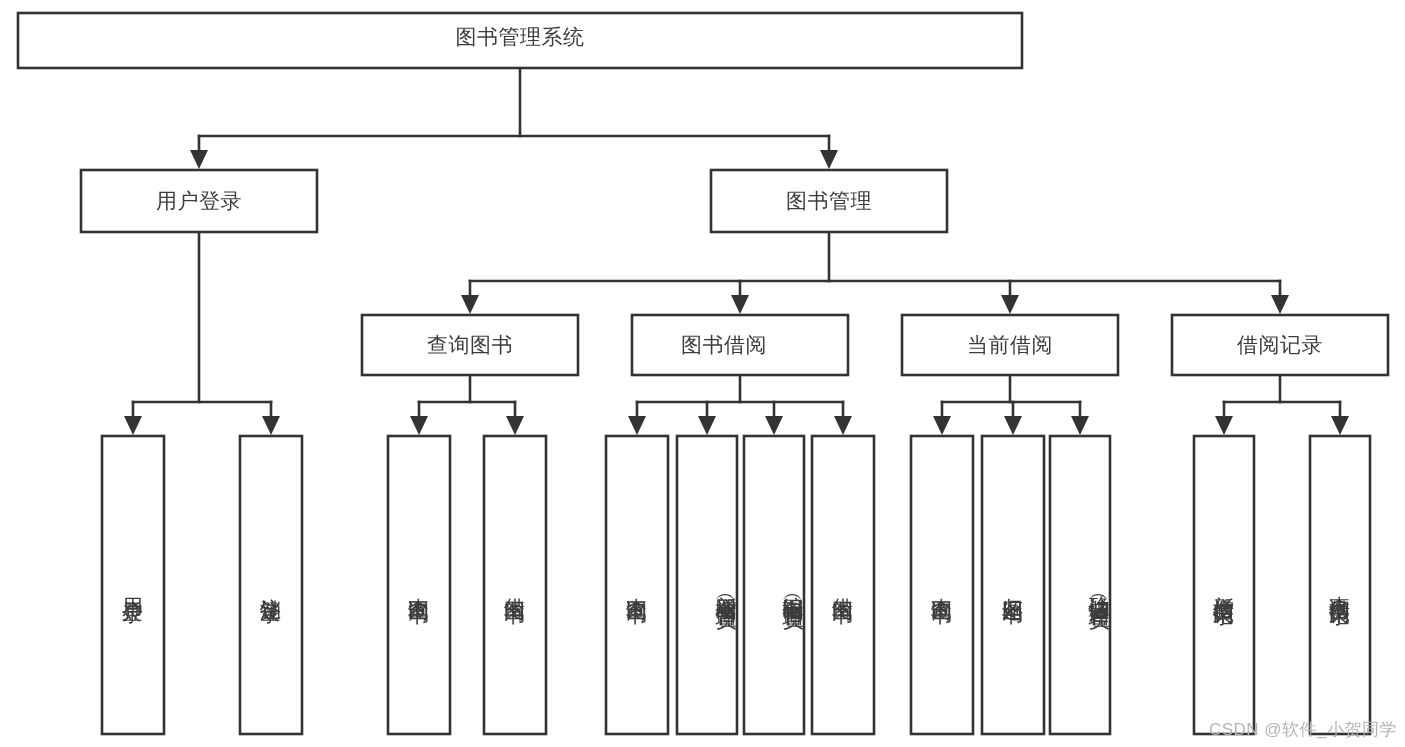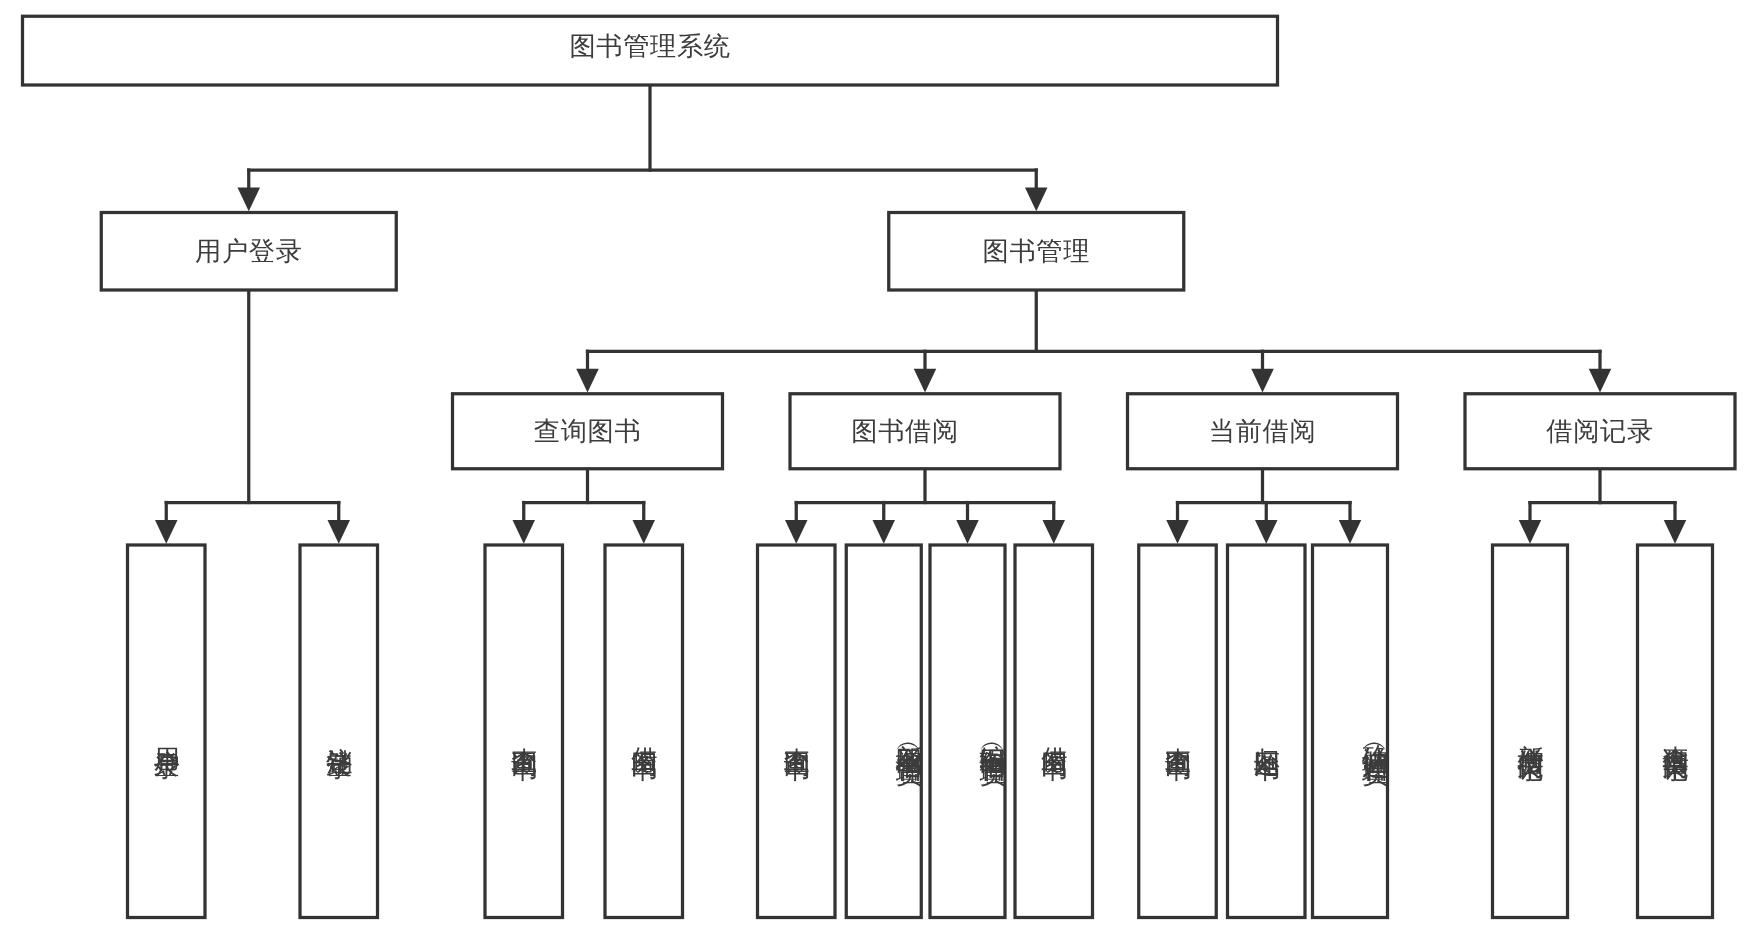--- a/index.html
+++ b/index.html
@@ -182,13 +182,14 @@
       <div class="node-label vertical" style="left: 677px; top: 436px; width: 60px; height: 298px;">新增图书（管理员）</div>
       <div class="node-label vertical" style="left: 744px; top: 436px; width: 60px; height: 298px;">编辑图书（管理员）</div>
       <div class="node-label vertical centered" style="left: 812px; top: 436px; width: 62px; height: 298px;">借阅图书</div>
       <div class="node-label vertical centered" style="left: 911px; top: 436px; width: 62px; height: 298px;">查询图书</div>
       <div class="node-label vertical centered" style="left: 982px; top: 436px; width: 62px; height: 298px;">归还图书</div>
       <div class="node-label vertical" style="left: 1050px; top: 436px; width: 60px; height: 298px;">确认归还（管理员）</div>
       <div class="node-label vertical centered" style="left: 1194px; top: 436px; width: 60px; height: 298px;">新增借阅记录</div>
       <div class="node-label vertical centered" style="left: 1310px; top: 436px; width: 60px; height: 298px;">查询借阅记录</div>
     </div>
 
+  <div class="watermark">CSDN @软件_小贺同学</div>
 </div>
 
 </body></html>

